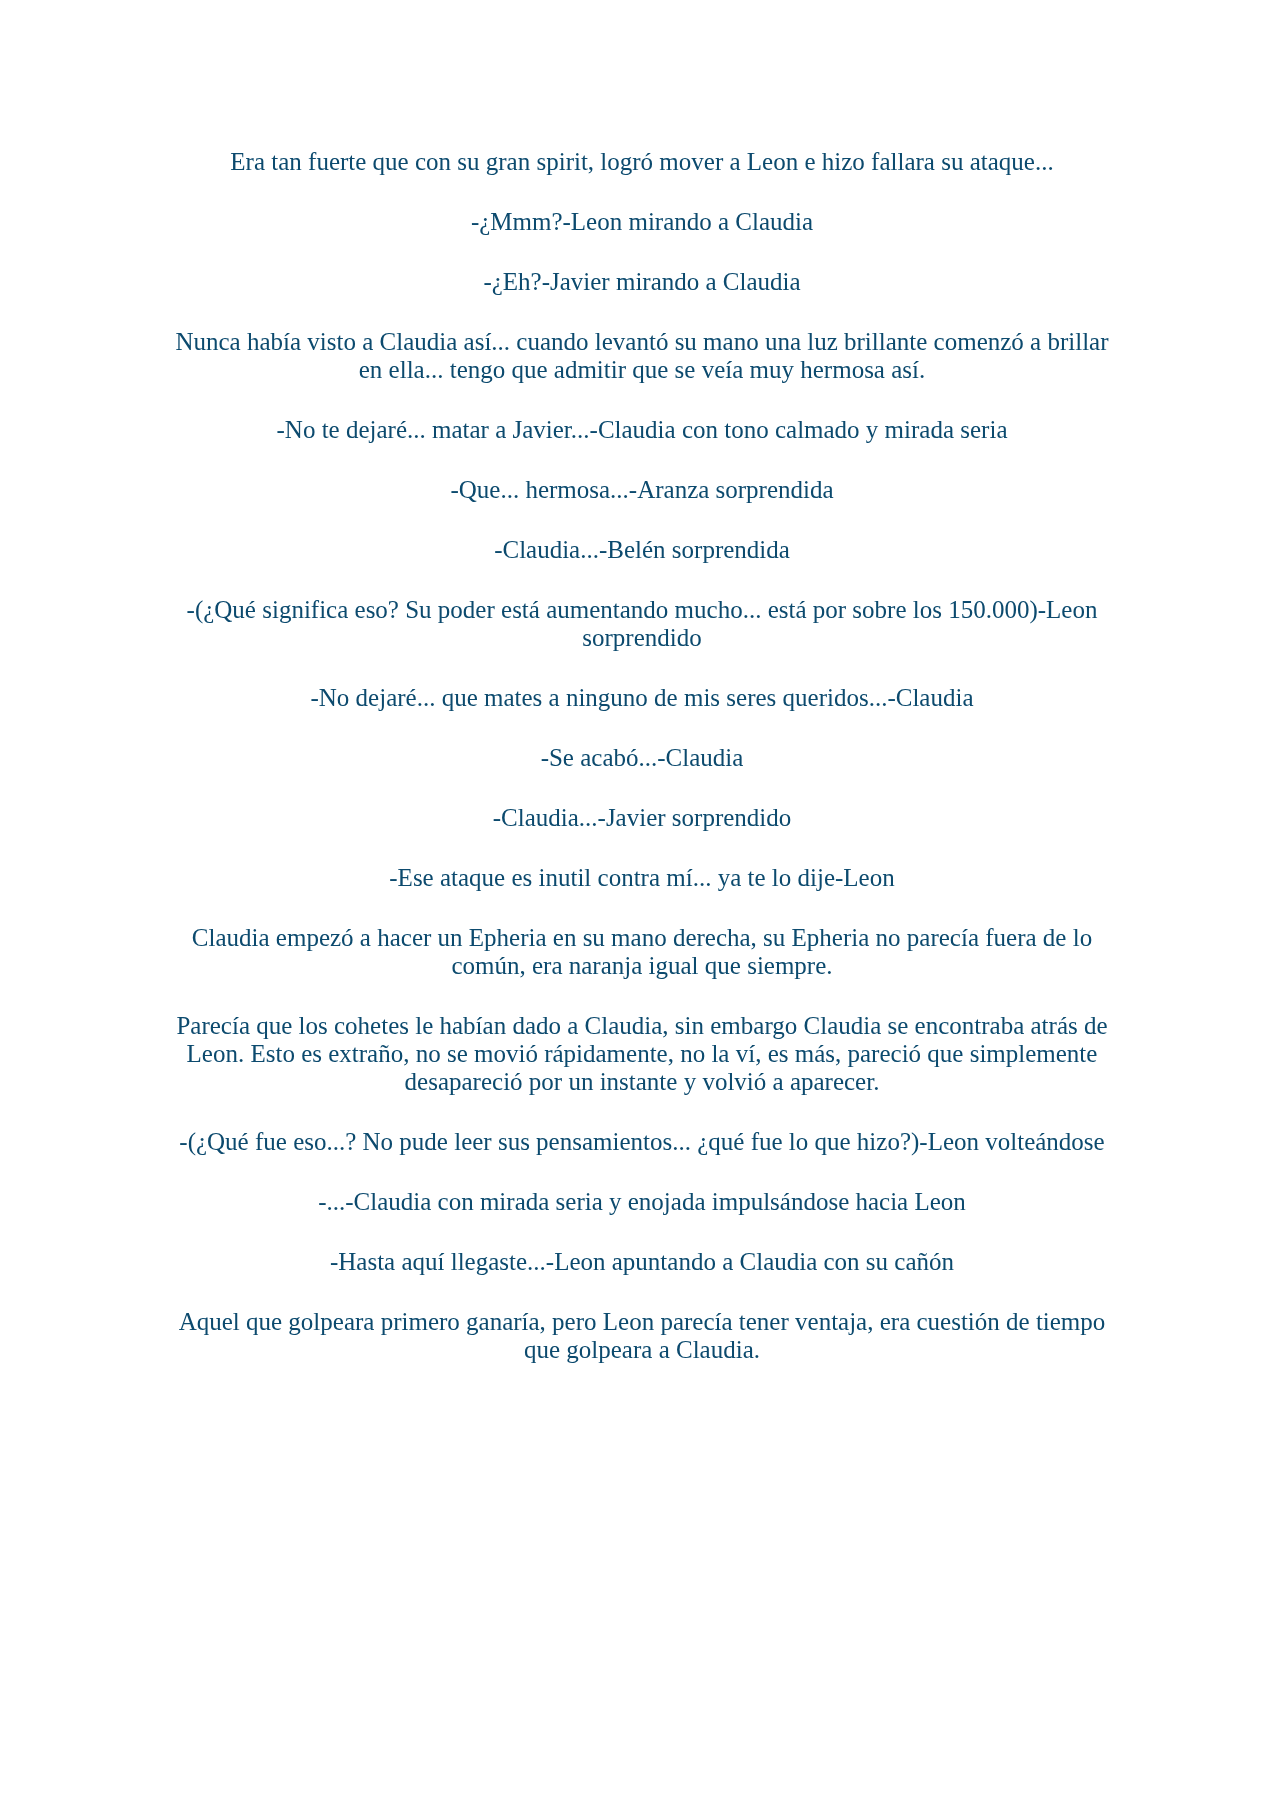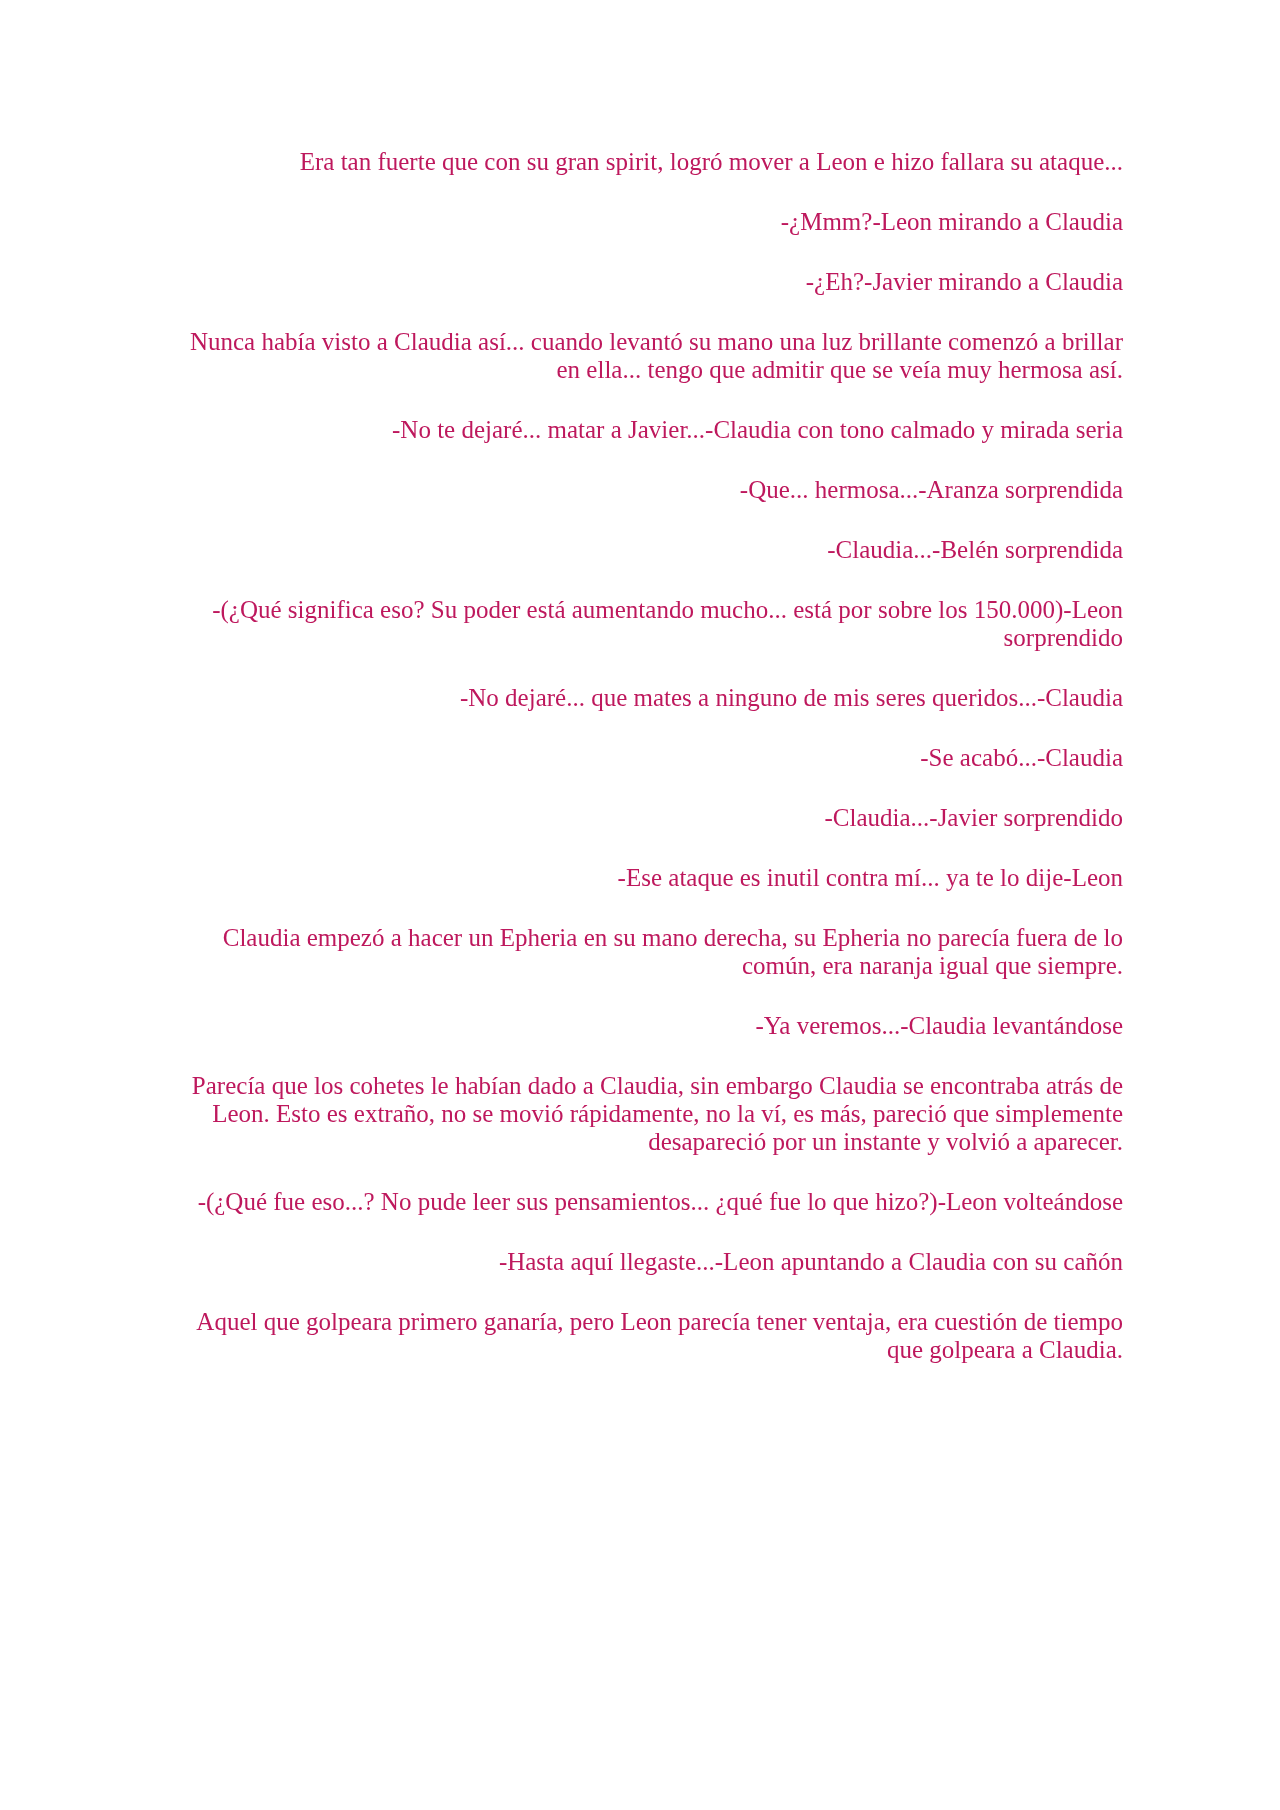--- a/index.html
+++ b/index.html
@@ -15,22 +15,22 @@
     overflow: hidden;
   }
   .doc-body {
     position: absolute;
     top: 148px;
     left: 161px;
     width: 962px;
     font-family: "Liberation Serif", "DejaVu Serif", serif;
     font-size: 25px;
     line-height: 28px;
-    color: #be185d;
-    text-align: right;
+    color: #0c4a6e;
+    text-align: center;
   }
   .doc-body p {
     margin: 0 0 32px 0;
     padding: 0;
     word-spacing: normal;
   }
 </style>
 </head>
 <body>
 
@@ -42,19 +42,19 @@
     <p>Nunca había visto a Claudia así... cuando levantó su mano una luz brillante comenzó a brillar en ella... tengo que admitir que se veía muy hermosa así.</p>
     <p>-No te dejaré... matar a Javier...-Claudia con tono calmado y mirada seria</p>
     <p>-Que... hermosa...-Aranza sorprendida</p>
     <p>-Claudia...-Belén sorprendida</p>
     <p>-(¿Qué significa eso? Su poder está aumentando mucho... está por sobre los 150.000)-Leon sorprendido</p>
     <p>-No dejaré... que mates a ninguno de mis seres queridos...-Claudia</p>
     <p>-Se acabó...-Claudia</p>
     <p>-Claudia...-Javier sorprendido</p>
     <p>-Ese ataque es inutil contra mí... ya te lo dije-Leon</p>
     <p>Claudia empezó a hacer un Epheria en su mano derecha, su Epheria no parecía fuera de lo común, era naranja igual que siempre.</p>
-    <p>-Ya veremos...-Claudia levantándose</p>
     <p>Parecía que los cohetes le habían dado a Claudia, sin embargo Claudia se encontraba atrás de Leon. Esto es extraño, no se movió rápidamente, no la ví, es más, pareció que simplemente desapareció por un instante y volvió a aparecer.</p>
     <p>-(¿Qué fue eso...? No pude leer sus pensamientos... ¿qué fue lo que hizo?)-Leon volteándose</p>
+    <p>-...-Claudia con mirada seria y enojada impulsándose hacia Leon</p>
     <p>-Hasta aquí llegaste...-Leon apuntando a Claudia con su cañón</p>
     <p>Aquel que golpeara primero ganaría, pero Leon parecía tener ventaja, era cuestión de tiempo que golpeara a Claudia.</p>
   </div>
 </div>
 
 </body></html>

